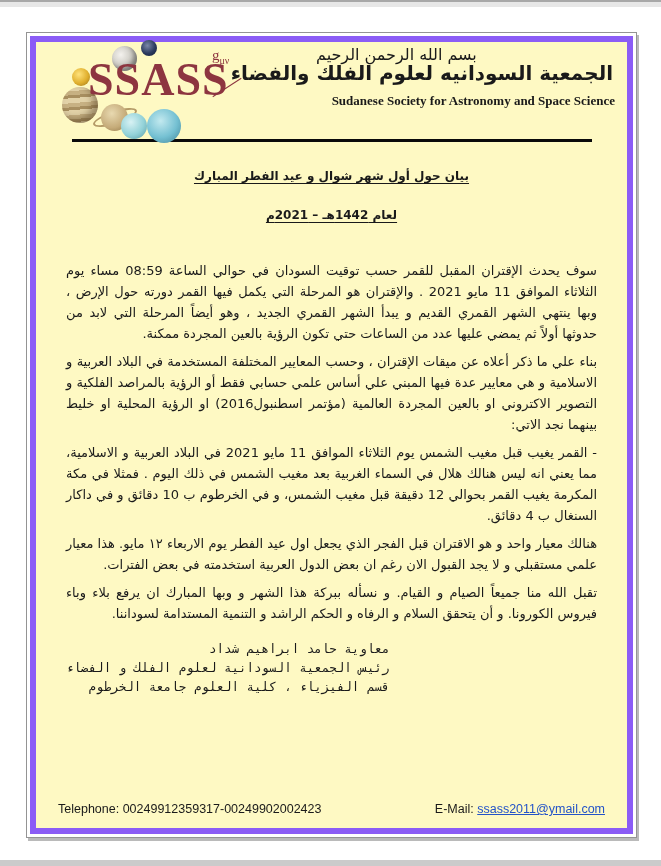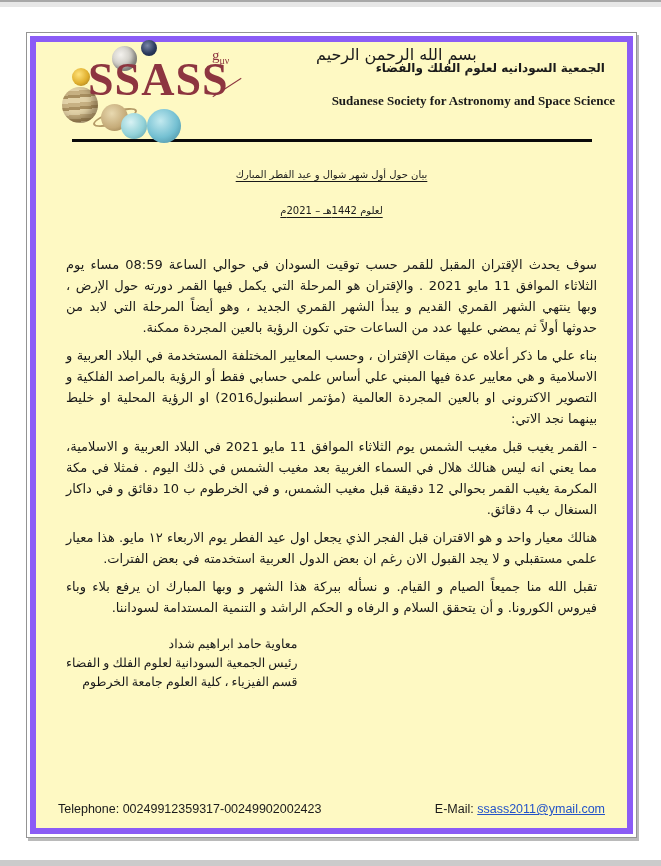--- a/index.html
+++ b/index.html
@@ -41,40 +41,40 @@
                font-family:"Liberation Serif", serif; font-weight:bold;
                font-size:46px; line-height:46px; letter-spacing:1px; z-index:3; }
   .tensor { position:absolute; left:148px; top:0; z-index:3;
             font-family:"Liberation Serif", serif; 
             font-size:15px; }
   .tensor sub { font-size:10px; }
   .tensor-line { position:absolute; left:146px; top:40px; width:34px; height:0;
                  border-top:1.5px solid #8d3540; transform:rotate(-33deg); z-index:3; }
   .bismillah { position:absolute; left:280px; top:0; font-size:16px;
                direction:rtl; font-family:"DejaVu Sans", sans-serif; }
-  .org-ar { position:absolute; right:22px; top:16px; direction:rtl;
-            font-family:"DejaVu Sans", sans-serif; font-weight:bold; font-size:12px; }
+  .org-ar { position:absolute; right:14px; top:16px; direction:rtl;
+            font-family:"DejaVu Sans", sans-serif; font-weight:bold; font-size:20px; }
   .org-en { position:absolute; right:12px; top:48px;
             font-family:"Liberation Serif", serif; font-weight:bold; font-size:13px; }
   
   .thick-rule { width:520px; height:3px; background:#0a0a0a; margin:6px auto 0 auto; }
   
   .doc-title { direction:rtl; text-align:center;
-               font-family:"DejaVu Sans", sans-serif; font-weight:normal; font-size:10px;
+               font-family:"DejaVu Sans", sans-serif; font-weight:bold; font-size:12px;
                text-decoration:underline; text-underline-offset:3px; }
   .t1 { margin-top:27px; }
   .t2 { margin-top:25px; }
   
   .content { padding:0 30px; }
   .para { direction:rtl; text-align:justify; font-family:"DejaVu Sans", sans-serif;
           font-size:13px; line-height:21px; margin-bottom:7px; }
   .first-para { margin-top:38px; }
   .bold { font-weight:bold; }
   .signature { direction:rtl; text-align:right; display:inline-block;
-               font-family:Liberation Serif, serif; font-size:12.5px;
+               font-family:Liberation Mono, monospace; font-size:12.5px;
                line-height:19px; margin-top:10px; }
   
   .footer { position:absolute; left:0; right:0; bottom:12px; padding:0 22px;
             display:flex; justify-content:space-between; align-items:baseline;
             font-size:12.5px; }
   .email a, .email-link { color:#2353c8; text-decoration:underline; cursor:pointer; }
 </style>
 </head>
 <body>
 
@@ -98,21 +98,21 @@
         <div class="tensor-line"></div>
       </div>
       <div class="bismillah">بسم الله الرحمن الرحيم</div>
       <div class="org-ar">الجمعية السودانيه لعلوم الفلك والفضاء</div>
       <div class="org-en">Sudanese Society for Astronomy and Space Science</div>
     </div>
 
     <div class="thick-rule"></div>
 
     <div class="doc-title t1">بيان حول أول شهر شوال و عيد الفطر المبارك</div>
-    <div class="doc-title t2">لعلوم 1442هـ – 2021م</div>
+    <div class="doc-title t2">لعام 1442هـ – 2021م</div>
 
     <div class="content">
       <p class="para first-para">سوف يحدث الإقتران المقبل للقمر حسب توقيت السودان في حوالي الساعة 08:59 مساء يوم الثلاثاء الموافق 11 مايو 2021 . والإقتران هو المرحلة التي يكمل فيها القمر دورته حول الإرض ، وبها ينتهي الشهر القمري القديم و يبدأ الشهر القمري الجديد ، وهو أيضاً المرحلة التي لابد من حدوثها أولاً ثم يمضي عليها عدد من الساعات حتي تكون الرؤية بالعين المجردة ممكنة.</p>
       <p class="para">بناء علي ما ذكر أعلاه عن ميقات الإقتران ، وحسب المعايير المختلفة المستخدمة في البلاد العربية و الاسلامية و هي معايير عدة فيها المبني علي أساس علمي حسابي فقط أو الرؤية بالمراصد الفلكية و التصوير الاكتروني او بالعين المجردة العالمية (مؤتمر اسطنبول2016) او الرؤية المحلية او خليط بينهما نجد الاتي:</p>
       <p class="para">- القمر يغيب قبل مغيب الشمس يوم الثلاثاء الموافق 11 مايو 2021 في البلاد العربية و الاسلامية، مما يعني انه ليس هنالك هلال في السماء الغربية بعد مغيب الشمس في ذلك اليوم . فمثلا في مكة المكرمة يغيب القمر بحوالي 12 دقيقة قبل مغيب الشمس، و في الخرطوم ب 10 دقائق و في داكار السنغال ب 4 دقائق.</p>
       <p class="para">هنالك معيار واحد و هو الاقتران قبل الفجر الذي يجعل اول عيد الفطر يوم الاربعاء ١٢ مايو. هذا معيار علمي مستقبلي و لا يجد القبول الان رغم ان بعض الدول العربية استخدمته في بعض الفترات.</p>
       <p class="para">تقبل الله منا جميعاً الصيام و القيام. و نسأله ببركة هذا الشهر و وبها المبارك ان يرفع بلاء وباء فيروس الكورونا. و أن يتحقق السلام و الرفاه و الحكم الراشد و التنمية المستدامة لسوداننا.</p>
 
       <div class="signature">
         <div>معاوية حامد ابراهيم شداد</div>

